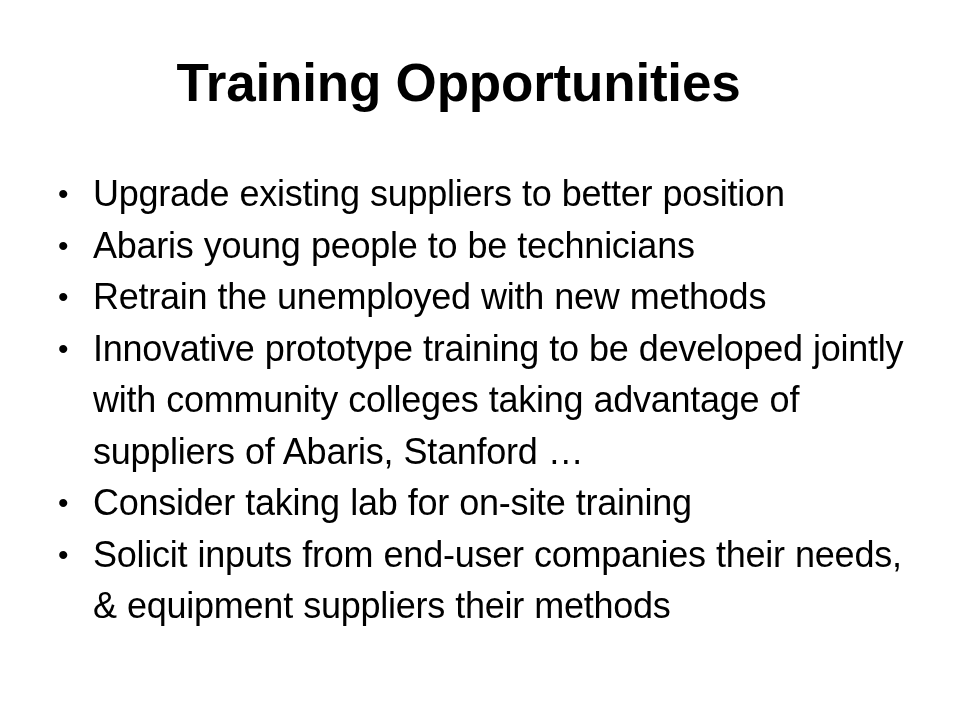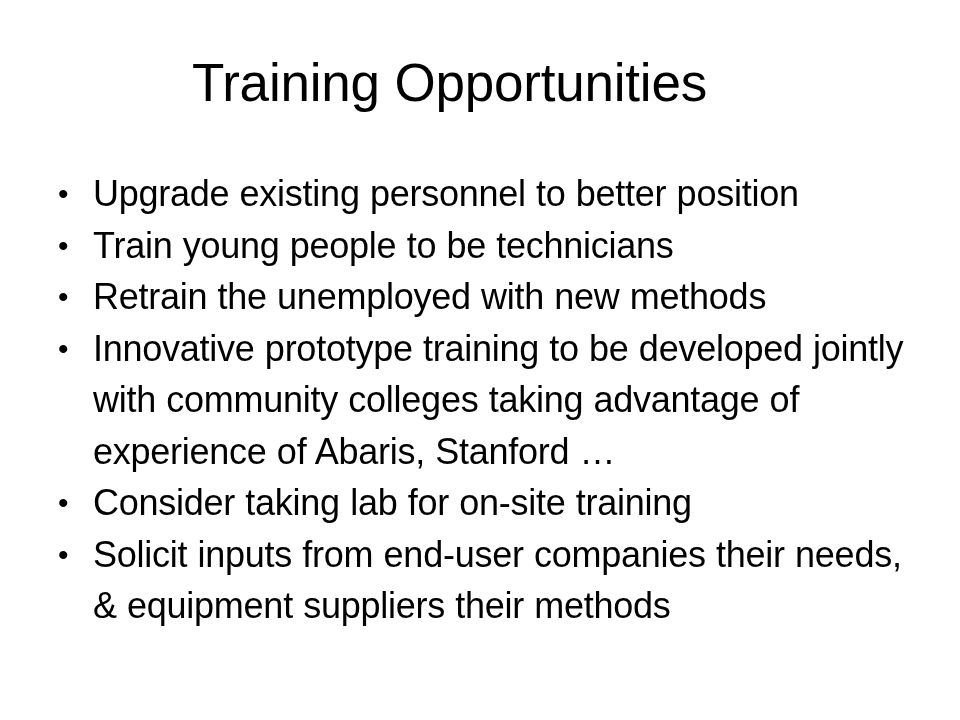--- a/index.html
+++ b/index.html
@@ -19,27 +19,27 @@
     width: 960px;
     height: 720px;
     background: #ffffff;
     overflow: hidden;
     box-sizing: border-box;
   }
 
   
   .slide-title {
     position: absolute;
-    left: 0;
+    left: 9px;
     top: 52px;
     width: 899px;
     text-align: center;
     font-size: 53px;
     line-height: 62px;
-    font-weight: 400;
+    font-weight: 700;
     letter-spacing: -0.2px;
     color: #000000;
     white-space: nowrap;
   }
 
   
   .slide-body {
     position: absolute;
     left: 55px;
     top: 168px;
@@ -77,36 +77,36 @@
 <body>
 
 <div class="slide">
 
   <div class="slide-title">Training Opportunities</div>
 
   <div class="slide-body">
 
     <div class="bullet-item">
       <span class="bullet-marker">•</span>
-      <span class="bullet-text">Upgrade existing personnel to better position</span>
+      <span class="bullet-text">Upgrade existing suppliers to better position</span>
     </div>
 
     <div class="bullet-item">
       <span class="bullet-marker">•</span>
-      <span class="bullet-text">Train young people to be technicians</span>
+      <span class="bullet-text">Abaris young people to be technicians</span>
     </div>
 
     <div class="bullet-item">
       <span class="bullet-marker">•</span>
       <span class="bullet-text">Retrain the unemployed with new methods</span>
     </div>
 
     <div class="bullet-item">
       <span class="bullet-marker">•</span>
-      <span class="bullet-text">Innovative prototype training to be developed jointly with community colleges taking advantage of experience of Abaris, Stanford …</span>
+      <span class="bullet-text">Innovative prototype training to be developed jointly with community colleges taking advantage of suppliers of Abaris, Stanford …</span>
     </div>
 
     <div class="bullet-item">
       <span class="bullet-marker">•</span>
       <span class="bullet-text">Consider taking lab for on-site training</span>
     </div>
 
     <div class="bullet-item">
       <span class="bullet-marker">•</span>
       <span class="bullet-text">Solicit inputs from end-user companies their needs, &amp; equipment suppliers their methods</span>

